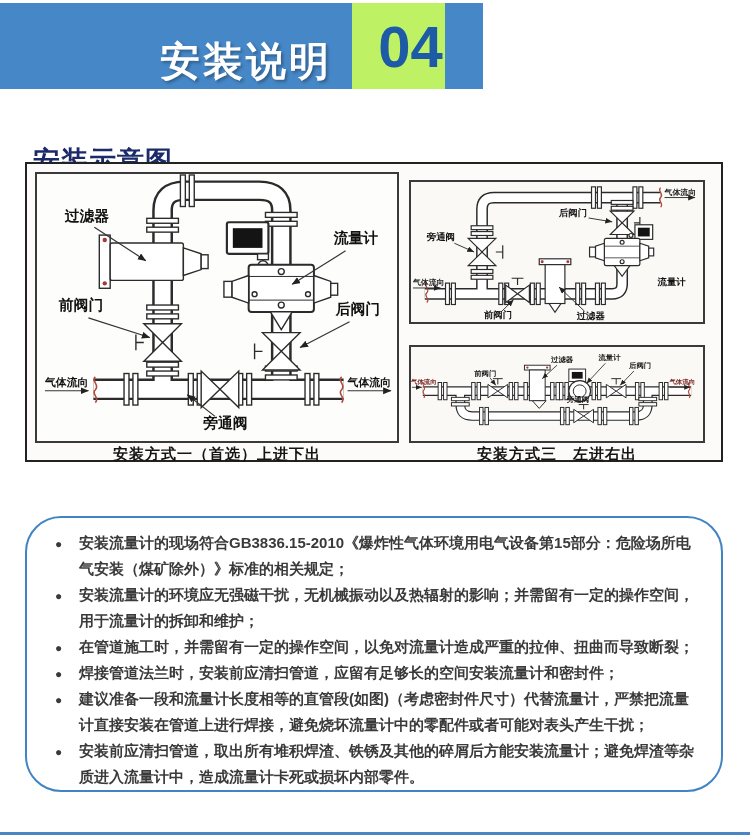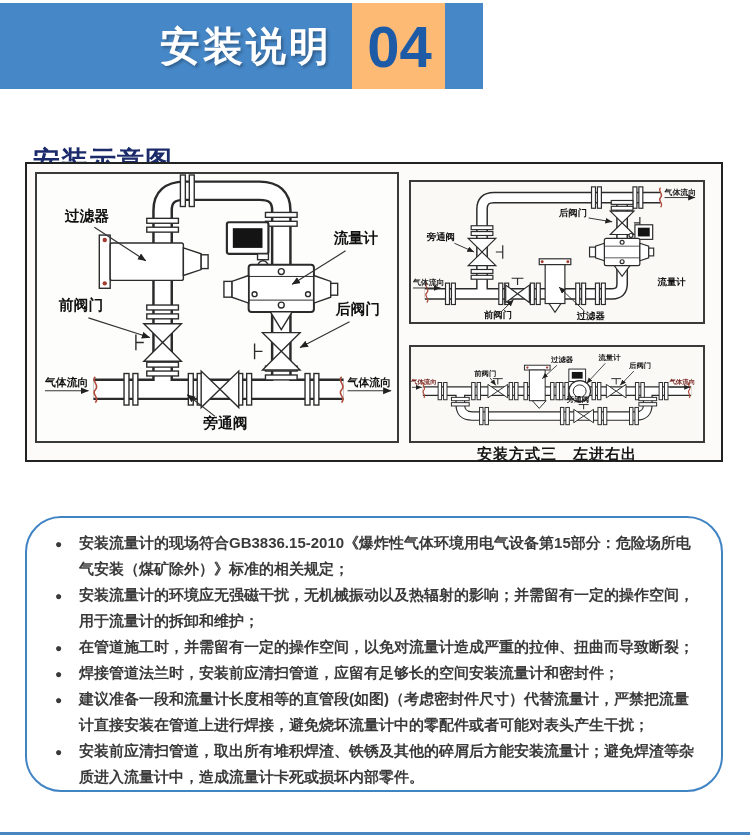--- a/index.html
+++ b/index.html
@@ -1,26 +1,26 @@
 <!DOCTYPE html>
 <html><head>
 <meta charset="utf-8">
 <style>
   html,body{margin:0;padding:0;background:#ffffff;}
   #page{position:relative;width:750px;height:837px;background:#ffffff;overflow:hidden;
         font-family:"Liberation Sans","DejaVu Sans",sans-serif;}
 
   
   .banner{position:absolute;left:0;top:3px;width:352px;height:86px;background:#4687c7;
-          display:flex;align-items:center;justify-content:flex-end;padding-right:20px;box-sizing:border-box;}
+          display:flex;align-items:flex-end;justify-content:flex-end;padding-right:20px;box-sizing:border-box;}
   .banner-title{color:#ffffff;font-size:40px;font-weight:bold;letter-spacing:3px;
           text-shadow:2px 2px 3px rgba(0,0,0,.30);}
-  .banner-number{position:absolute;left:352px;top:3px;width:95px;height:86px;background:#fdba74;
+  .banner-number{position:absolute;left:352px;top:3px;width:95px;height:86px;background:#bef264;
           display:flex;align-items:center;justify-content:center;
-          color:#1d5ba7;font-size:58px;font-weight:bold;}
+          color:#1d5ba7;font-size:58px;font-weight:bold;padding-left:11px;}
   .banner-square{position:absolute;left:445px;top:3px;width:38px;height:86px;background:#4687c7;}
 
   
   .sec-title{position:absolute;left:33px;font-size:27px;font-weight:bold;color:#1b2a6a;letter-spacing:1px;margin-top:31px;}
   #t-diagram{top:112px;}
   #t-notes{top:468px;}
 
   
   .board{position:absolute;left:25px;top:162px;width:698px;height:300px;border:2px solid #222;
          box-sizing:border-box;background:#fcfbf9;}
@@ -160,20 +160,21 @@
           <text x="22" y="138">前阀门</text>
           <text x="302" y="142">后阀门</text>
           <text x="168" y="258">旁通阀</text>
         </g>
         <g fill="#111" font-size="11" font-weight="bold">
           <text x="8" y="215">气体流向</text>
           <text x="314" y="215">气体流向</text>
         </g>
       </svg>
     </div>
+    <div class="caption" id="c1">安装方式一（首选）上进下出</div>
 
     <div class="panel" id="p2">
       <svg viewBox="0 0 296 144" preserveAspectRatio="none">
         <defs>
           <marker id="m2" markerUnits="userSpaceOnUse" markerWidth="8" markerHeight="7" refX="7" refY="3" orient="auto">
             <path d="M0,0 L7,3 L0,6 Z" fill="#222"></path>
           </marker>
           <g id="fV2">
               <rect x="-5" y="-11" width="4" height="22"></rect>
               <rect x="1" y="-11" width="4" height="22"></rect>

